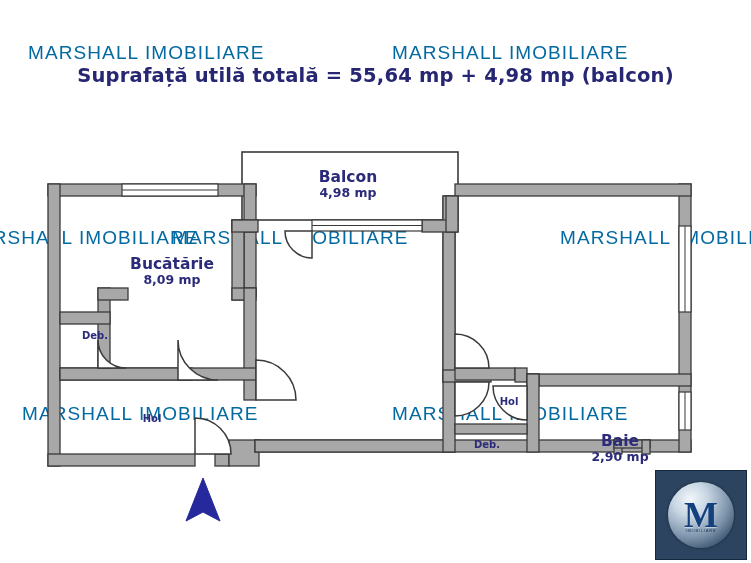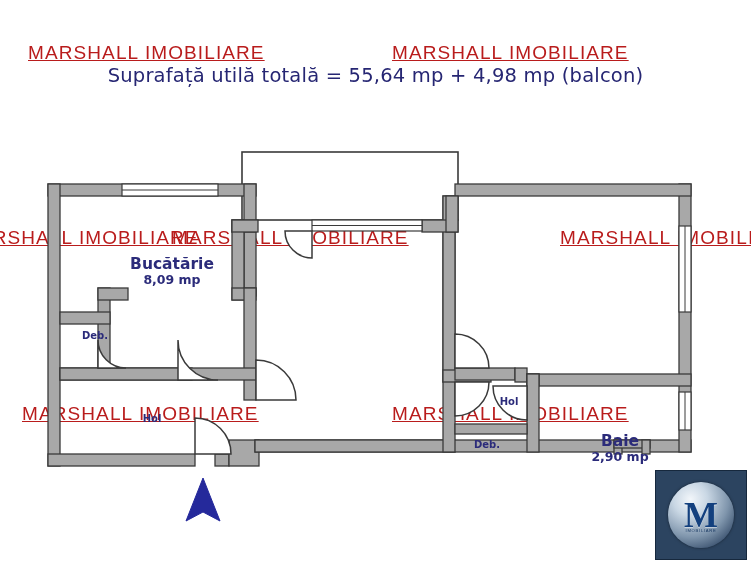--- a/index.html
+++ b/index.html
@@ -15,48 +15,47 @@
     position: relative;
   }
   #stage {
     position: relative;
     width: 751px;
     height: 563px;
     background: #ffffff;
   }
   .watermark {
     position: absolute;
-    color: #b91c1c;
+    color: #0369a1;
     font-family: "Liberation Sans", sans-serif;
     font-size: 19px;
     letter-spacing: 1.1px;
     font-weight: 400;
     white-space: nowrap;
     user-select: none;
     pointer-events: none;
-    text-decoration: underline;
   }
   #wm1 { left: 28px;  top: 42px; }
   #wm2 { left: 392px; top: 42px; }
   #wm3 { left: -38px; top: 227px; }
   #wm4 { left: 172px; top: 227px; }
   #wm5 { left: 560px; top: 227px; }
   #wm6 { left: 22px;  top: 403px; }
   #wm7 { left: 392px; top: 403px; }
 
   #title {
     position: absolute;
     left: 0;
     top: 64px;
     width: 751px;
     text-align: center;
     color: #262673;
     font-family: "DejaVu Sans", sans-serif;
     font-size: 19.5px;
-    font-weight: normal;
+    font-weight: bold;
     letter-spacing: 0.2px;
     white-space: nowrap;
   }
 
   #plan {
     position: absolute;
     left: 0;
     top: 0;
   }
 
@@ -233,20 +232,24 @@
       <path d="M 527 386 L 527 420 A 34 34 0 0 1 493 386 Z" fill="#ffffff"></path>
     </g>
 
     <g></g>
 
     <g>
       <path d="M 203 478 L 220 521 L 203 512 L 186 521 Z" fill="#25299b" stroke="#25299b" stroke-width="1"></path>
     </g>
   </svg>
 
+  <div class="rm-label" style="left:348px; top:168px; transform:translateX(-50%);">
+    <span class="rm-name">Balcon</span>
+    <span class="rm-area">4,98 mp</span>
+  </div>
 
   <div class="rm-label" style="left:172px; top:255px; transform:translateX(-50%);">
     <span class="rm-name">Bucătărie</span>
     <span class="rm-area">8,09 mp</span>
   </div>
 
 
 
   <div class="rm-label" style="left:620px; top:392px; transform:translateX(-50%);margin-top:40px;">
     <span class="rm-name">Baie</span>

